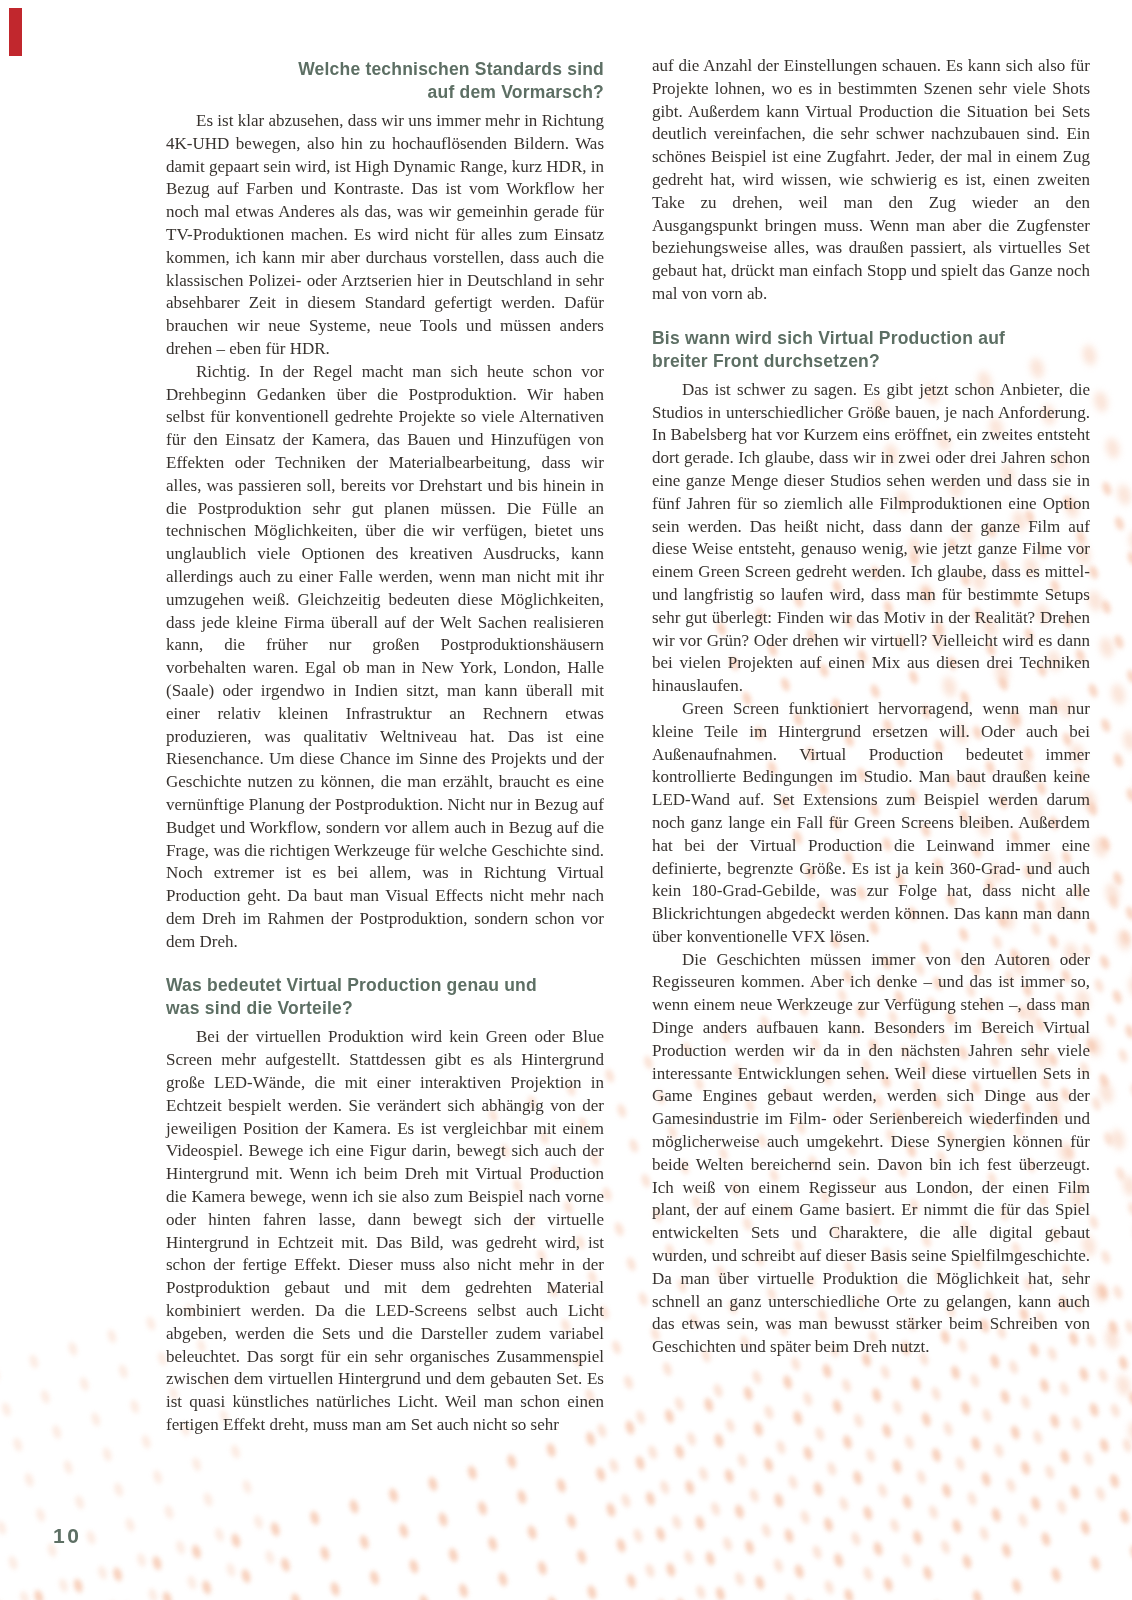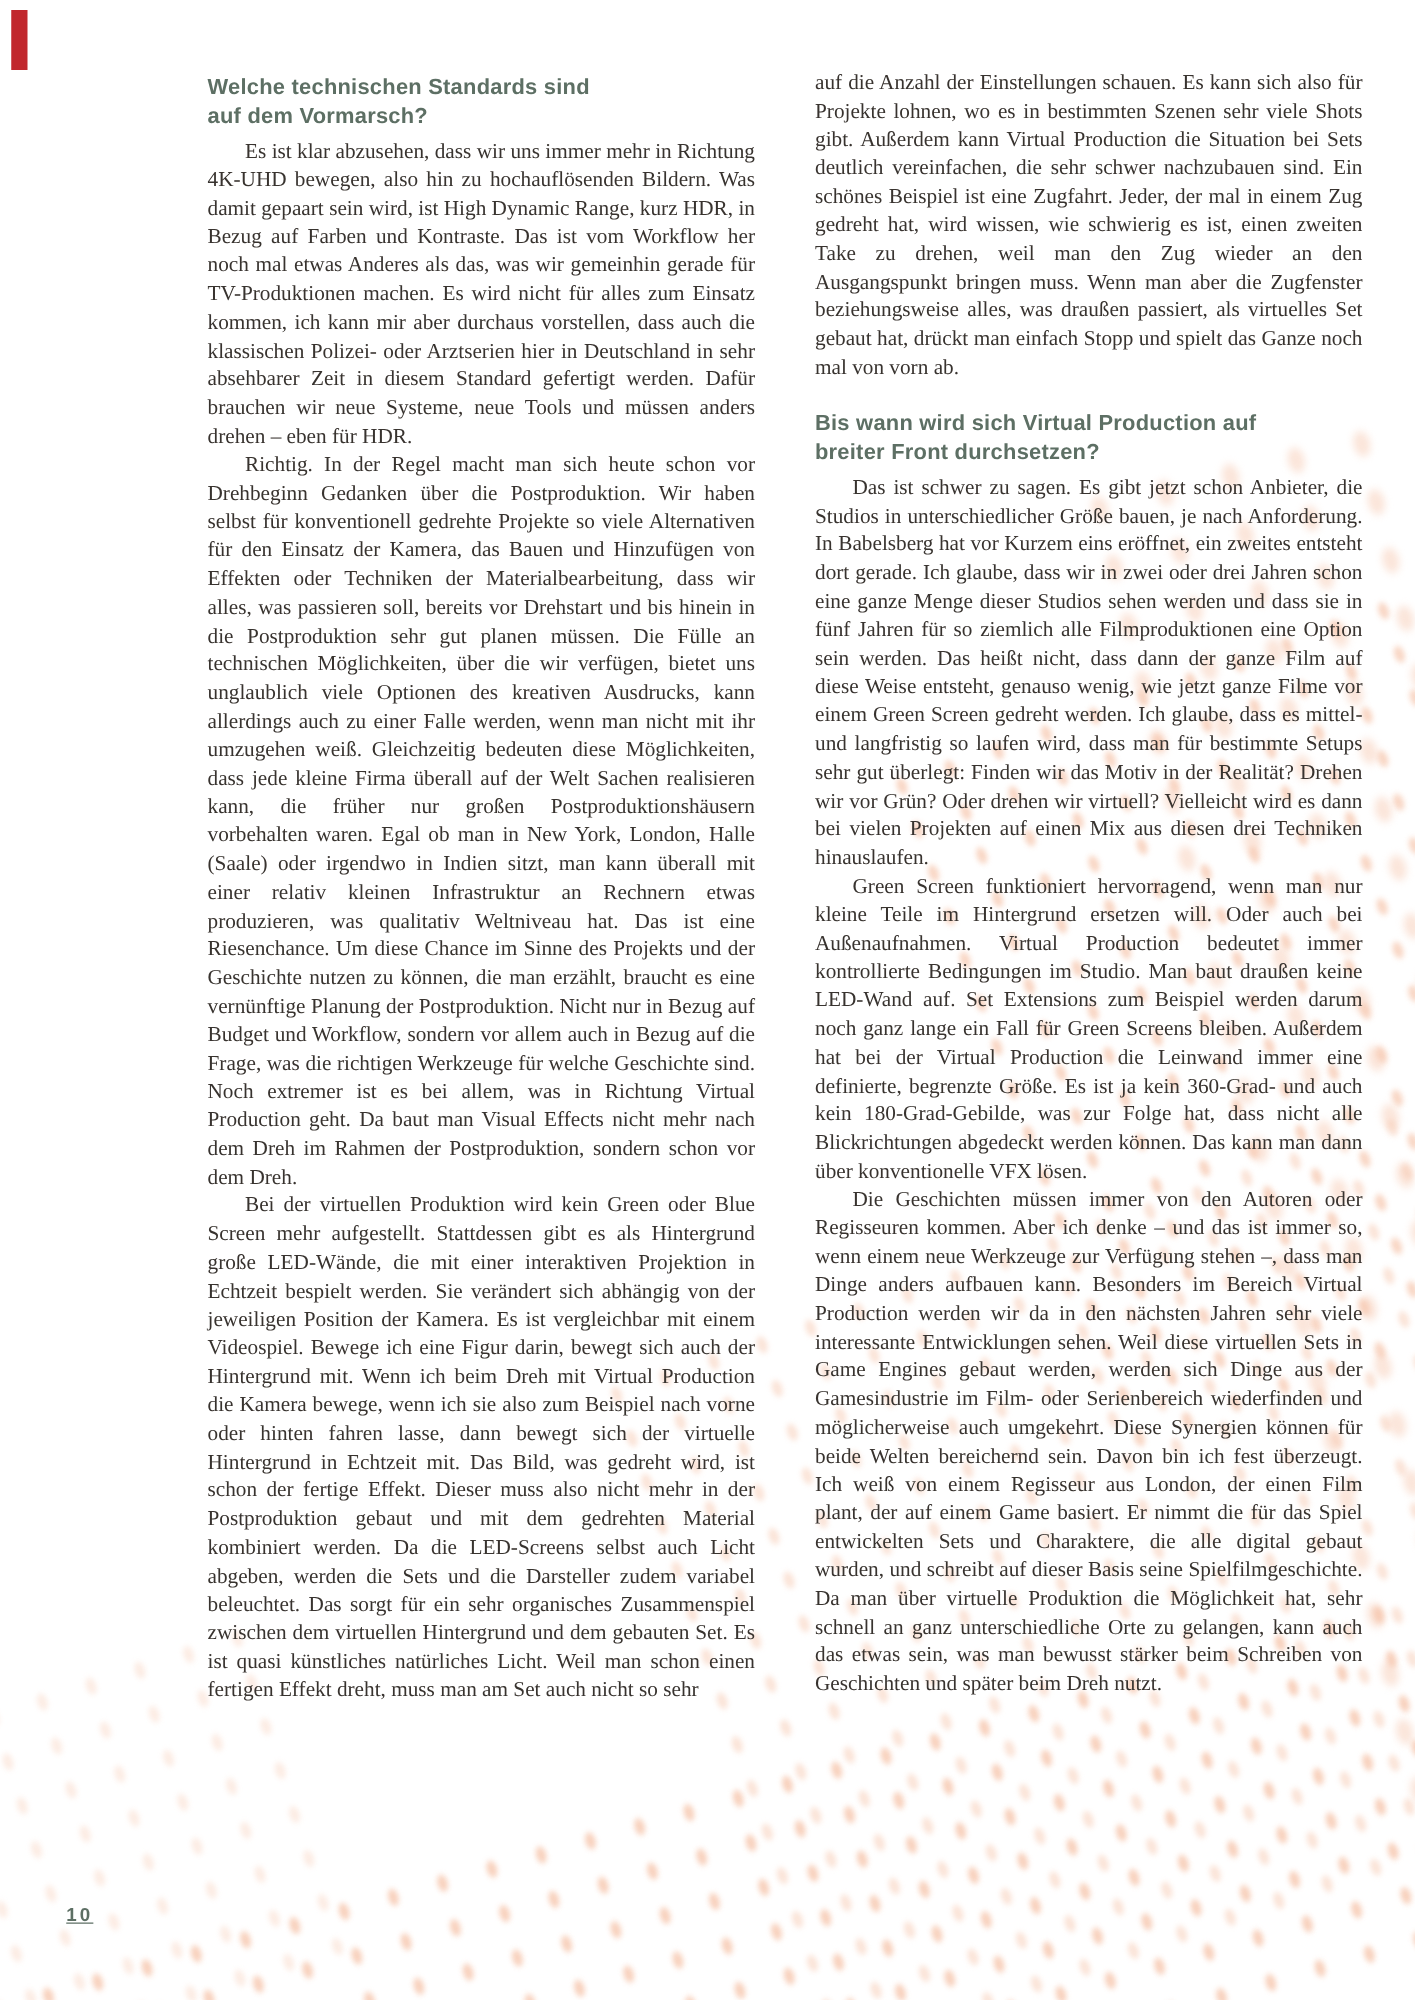--- a/index.html
+++ b/index.html
@@ -37,43 +37,42 @@
             transform: rotate(-18deg); opacity: .35; }
 
   
   .red-marker {
     position: absolute; left: 9px; top: 8px; width: 13px; height: 48px;
     background: #c1272d; z-index: 2;
   }
   .page-number {
     position: absolute; left: 53px; top: 1524px; z-index: 2;
     font-family: "Liberation Sans", sans-serif;
-    font-size: 15px; font-weight: 700; letter-spacing: 2.5px;
+    font-size: 21px; font-weight: 700; letter-spacing: 2.5px;
     color: #5d6f64;
-    text-decoration: underline;
   }
 
   
   .col {
     position: absolute; z-index: 1; width: 438px;
   }
   .col-left  { left: 166px; top: 58px; }
   .col-right { left: 652px; top: 55px; }
 
   .q {
     font-family: "Liberation Sans", sans-serif;
     font-weight: 700;
     font-size: 17.5px;
     line-height: 23px;
     letter-spacing: 0.2px;
     color: #5d6f64;
     white-space: pre-line;
     margin: 21px 0 6px 0;
   }
-  .q.first { margin-top: 0; }
+  .q.first { margin-top: 0; text-align: right; }
 
   .a {
     font-family: "Liberation Serif", serif;
     font-size: 17px;
     line-height: 22.8px;
     color: #38332f;
     text-align: justify;
     text-indent: 30px;
     margin: 0;
     hyphens: auto;
@@ -92,20 +91,22 @@
   <div class="dotlayer dots-sm deco-e"></div>
 </div>
 
 <div class="red-marker"></div>
 
 <div class="col col-left">
   <h2 class="q first">Welche technischen Standards sind
 auf dem Vormarsch?</h2>
   <p class="a">Es ist klar abzusehen, dass wir uns immer mehr in Richtung 4K-UHD bewegen, also hin zu hochauflösenden Bildern. Was damit gepaart sein wird, ist High Dynamic Range, kurz HDR, in Bezug auf Farben und Kontraste. Das ist vom Workflow her noch mal etwas Anderes als das, was wir gemeinhin gerade für TV-Produktionen machen. Es wird nicht für alles zum Einsatz kommen, ich kann mir aber durchaus vorstellen, dass auch die klassischen Polizei- oder Arztserien hier in Deutschland in sehr absehbarer Zeit in diesem Standard gefertigt werden. Dafür brauchen wir neue Systeme, neue Tools und müssen anders drehen – eben für HDR.</p>
   <p class="a">Richtig. In der Regel macht man sich heute schon vor Drehbeginn Gedanken über die Postproduktion. Wir haben selbst für konventionell gedrehte Projekte so viele Alternativen für den Einsatz der Kamera, das Bauen und Hinzufügen von Effekten oder Techniken der Materialbearbeitung, dass wir alles, was passieren soll, bereits vor Drehstart und bis hinein in die Postproduktion sehr gut planen müssen. Die Fülle an technischen Möglichkeiten, über die wir verfügen, bietet uns unglaublich viele Optionen des kreativen Ausdrucks, kann allerdings auch zu einer Falle werden, wenn man nicht mit ihr umzugehen weiß. Gleichzeitig bedeuten diese Möglichkeiten, dass jede kleine Firma überall auf der Welt Sachen realisieren kann, die früher nur großen Postproduktionshäusern vorbehalten waren. Egal ob man in New York, London, Halle (Saale) oder irgendwo in Indien sitzt, man kann überall mit einer relativ kleinen Infrastruktur an Rechnern etwas produzieren, was qualitativ Weltniveau hat. Das ist eine Riesenchance. Um diese Chance im Sinne des Projekts und der Geschichte nutzen zu können, die man erzählt, braucht es eine vernünftige Planung der Postproduktion. Nicht nur in Bezug auf Budget und Workflow, sondern vor allem auch in Bezug auf die Frage, was die richtigen Werkzeuge für welche Geschichte sind. Noch extremer ist es bei allem, was in Richtung Virtual Production geht. Da baut man Visual Effects nicht mehr nach dem Dreh im Rahmen der Postproduktion, sondern schon vor dem Dreh.</p>
+  <h2 class="q">Was bedeutet Virtual Production genau und
+was sind die Vorteile?</h2>
   <p class="a">Bei der virtuellen Produktion wird kein Green oder Blue Screen mehr aufgestellt. Stattdessen gibt es als Hintergrund große LED-Wände, die mit einer interaktiven Projektion in Echtzeit bespielt werden. Sie verändert sich abhängig von der jeweiligen Position der Kamera. Es ist vergleichbar mit einem Videospiel. Bewege ich eine Figur darin, bewegt sich auch der Hintergrund mit. Wenn ich beim Dreh mit Virtual Production die Kamera bewege, wenn ich sie also zum Beispiel nach vorne oder hinten fahren lasse, dann bewegt sich der virtuelle Hintergrund in Echtzeit mit. Das Bild, was gedreht wird, ist schon der fertige Effekt. Dieser muss also nicht mehr in der Postproduktion gebaut und mit dem gedrehten Material kombiniert werden. Da die LED-Screens selbst auch Licht abgeben, werden die Sets und die Darsteller zudem variabel beleuchtet. Das sorgt für ein sehr organisches Zusammenspiel zwischen dem virtuellen Hintergrund und dem gebauten Set. Es ist quasi künstliches natürliches Licht. Weil man schon einen fertigen Effekt dreht, muss man am Set auch nicht so sehr</p>
 </div>
 
 <div class="col col-right">
   <p class="a cont">auf die Anzahl der Einstellungen schauen. Es kann sich also für Projekte lohnen, wo es in bestimmten Szenen sehr viele Shots gibt. Außerdem kann Virtual Production die Situation bei Sets deutlich vereinfachen, die sehr schwer nachzubauen sind. Ein schönes Beispiel ist eine Zugfahrt. Jeder, der mal in einem Zug gedreht hat, wird wissen, wie schwierig es ist, einen zweiten Take zu drehen, weil man den Zug wieder an den Ausgangspunkt bringen muss. Wenn man aber die Zugfenster beziehungsweise alles, was draußen passiert, als virtuelles Set gebaut hat, drückt man einfach Stopp und spielt das Ganze noch mal von vorn ab.</p>
   <h2 class="q">Bis wann wird sich Virtual Production auf
 breiter Front durchsetzen?</h2>
   <p class="a">Das ist schwer zu sagen. Es gibt jetzt schon Anbieter, die Studios in unterschiedlicher Größe bauen, je nach Anforderung. In Babelsberg hat vor Kurzem eins eröffnet, ein zweites entsteht dort gerade. Ich glaube, dass wir in zwei oder drei Jahren schon eine ganze Menge dieser Studios sehen werden und dass sie in fünf Jahren für so ziemlich alle Filmproduktionen eine Option sein werden. Das heißt nicht, dass dann der ganze Film auf diese Weise entsteht, genauso wenig, wie jetzt ganze Filme vor einem Green Screen gedreht werden. Ich glaube, dass es mittel- und langfristig so laufen wird, dass man für bestimmte Setups sehr gut überlegt: Finden wir das Motiv in der Realität? Drehen wir vor Grün? Oder drehen wir virtuell? Vielleicht wird es dann bei vielen Projekten auf einen Mix aus diesen drei Techniken hinauslaufen.</p>
   <p class="a">Green Screen funktioniert hervorragend, wenn man nur kleine Teile im Hintergrund ersetzen will. Oder auch bei Außenaufnahmen. Virtual Production bedeutet immer kontrollierte Bedingungen im Studio. Man baut draußen keine LED-Wand auf. Set Extensions zum Beispiel werden darum noch ganz lange ein Fall für Green Screens bleiben. Außerdem hat bei der Virtual Production die Leinwand immer eine definierte, begrenzte Größe. Es ist ja kein 360-Grad- und auch kein 180-Grad-Gebilde, was zur Folge hat, dass nicht alle Blickrichtungen abgedeckt werden können. Das kann man dann über konventionelle VFX lösen.</p>
   <p class="a">Die Geschichten müssen immer von den Autoren oder Regisseuren kommen. Aber ich denke – und das ist immer so, wenn einem neue Werkzeuge zur Verfügung stehen –, dass man Dinge anders aufbauen kann. Besonders im Bereich Virtual Production werden wir da in den nächsten Jahren sehr viele interessante Entwicklungen sehen. Weil diese virtuellen Sets in Game Engines gebaut werden, werden sich Dinge aus der Gamesindustrie im Film- oder Serienbereich wiederfinden und möglicherweise auch umgekehrt. Diese Synergien können für beide Welten bereichernd sein. Davon bin ich fest überzeugt. Ich weiß von einem Regisseur aus London, der einen Film plant, der auf einem Game basiert. Er nimmt die für das Spiel entwickelten Sets und Charaktere, die alle digital gebaut wurden, und schreibt auf dieser Basis seine Spielfilmgeschichte. Da man über virtuelle Produktion die Möglichkeit hat, sehr schnell an ganz unterschiedliche Orte zu gelangen, kann auch das etwas sein, was man bewusst stärker beim Schreiben von Geschichten und später beim Dreh nutzt.</p>

